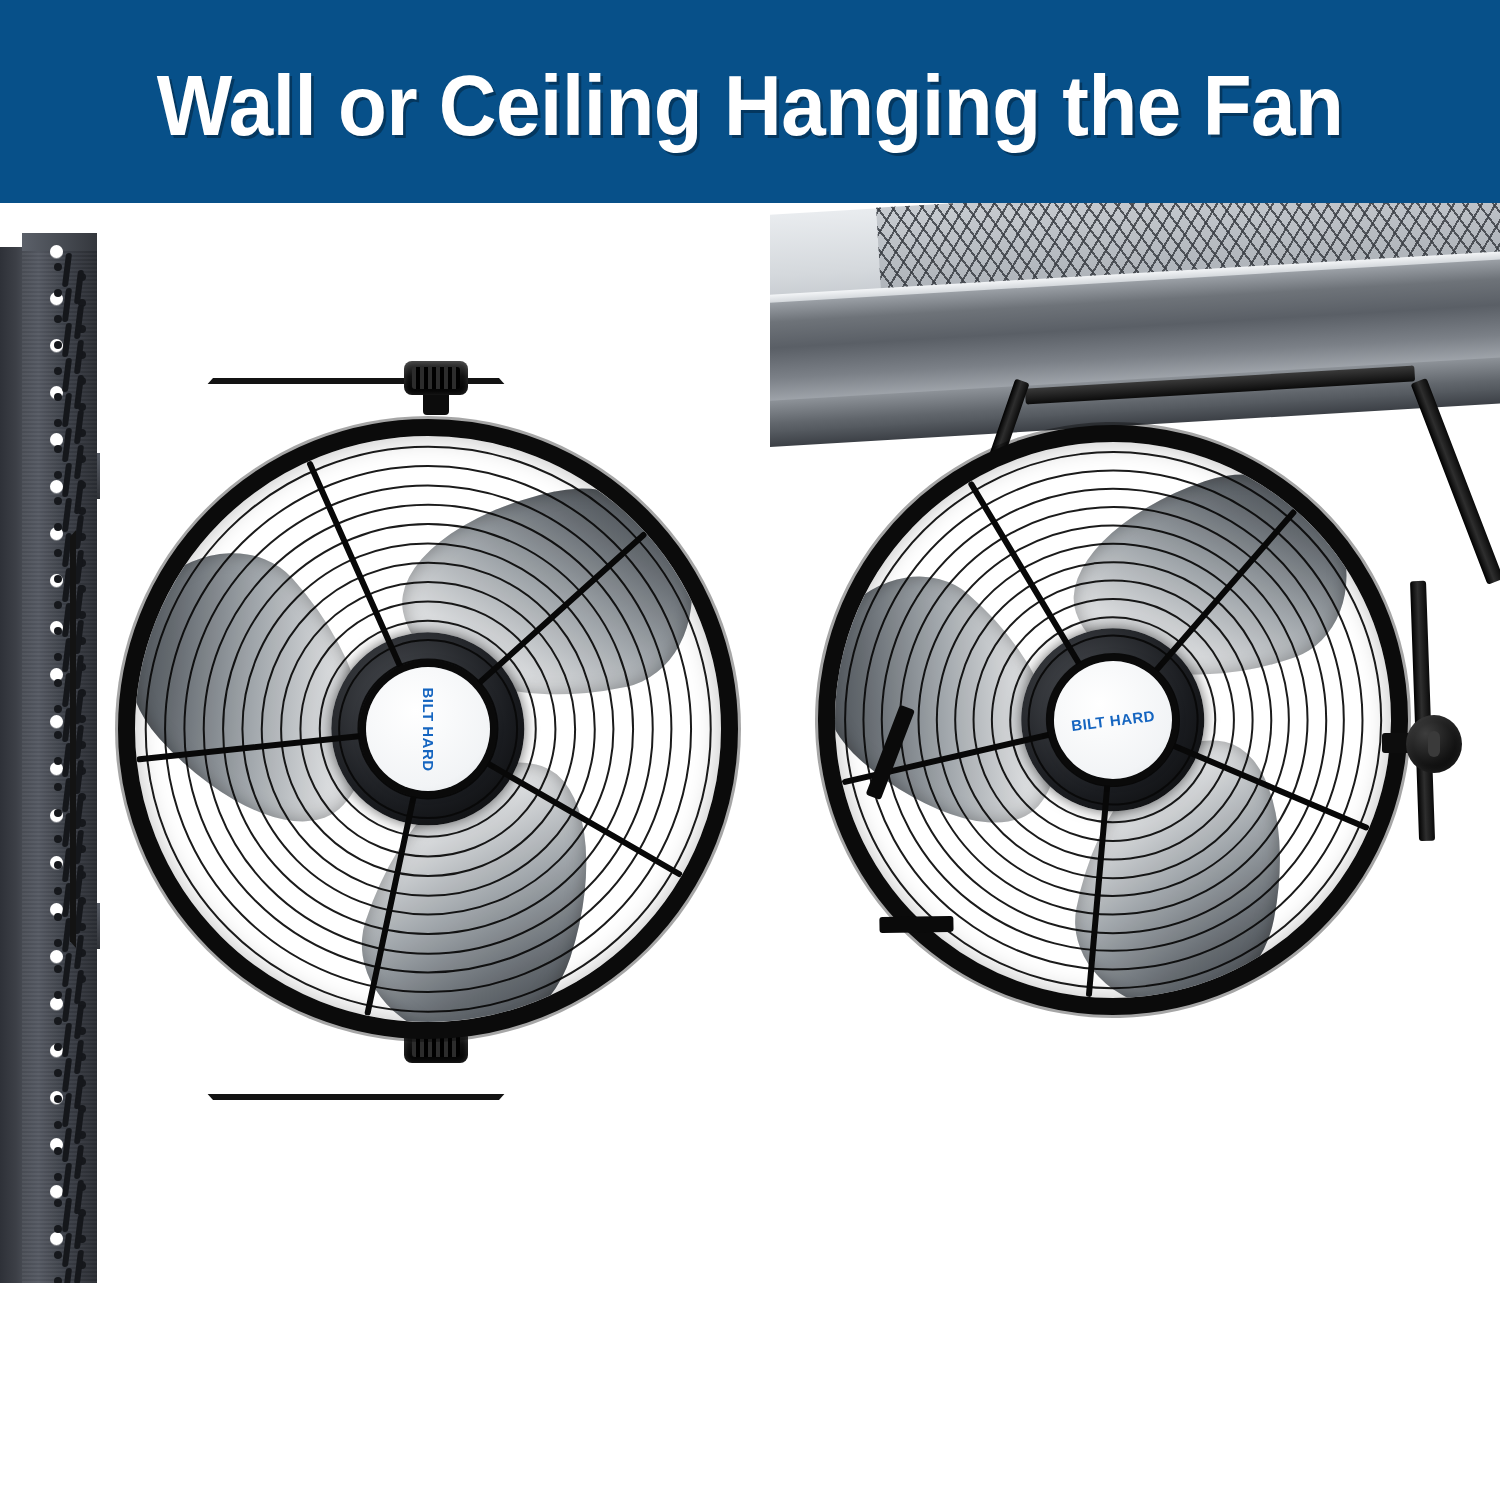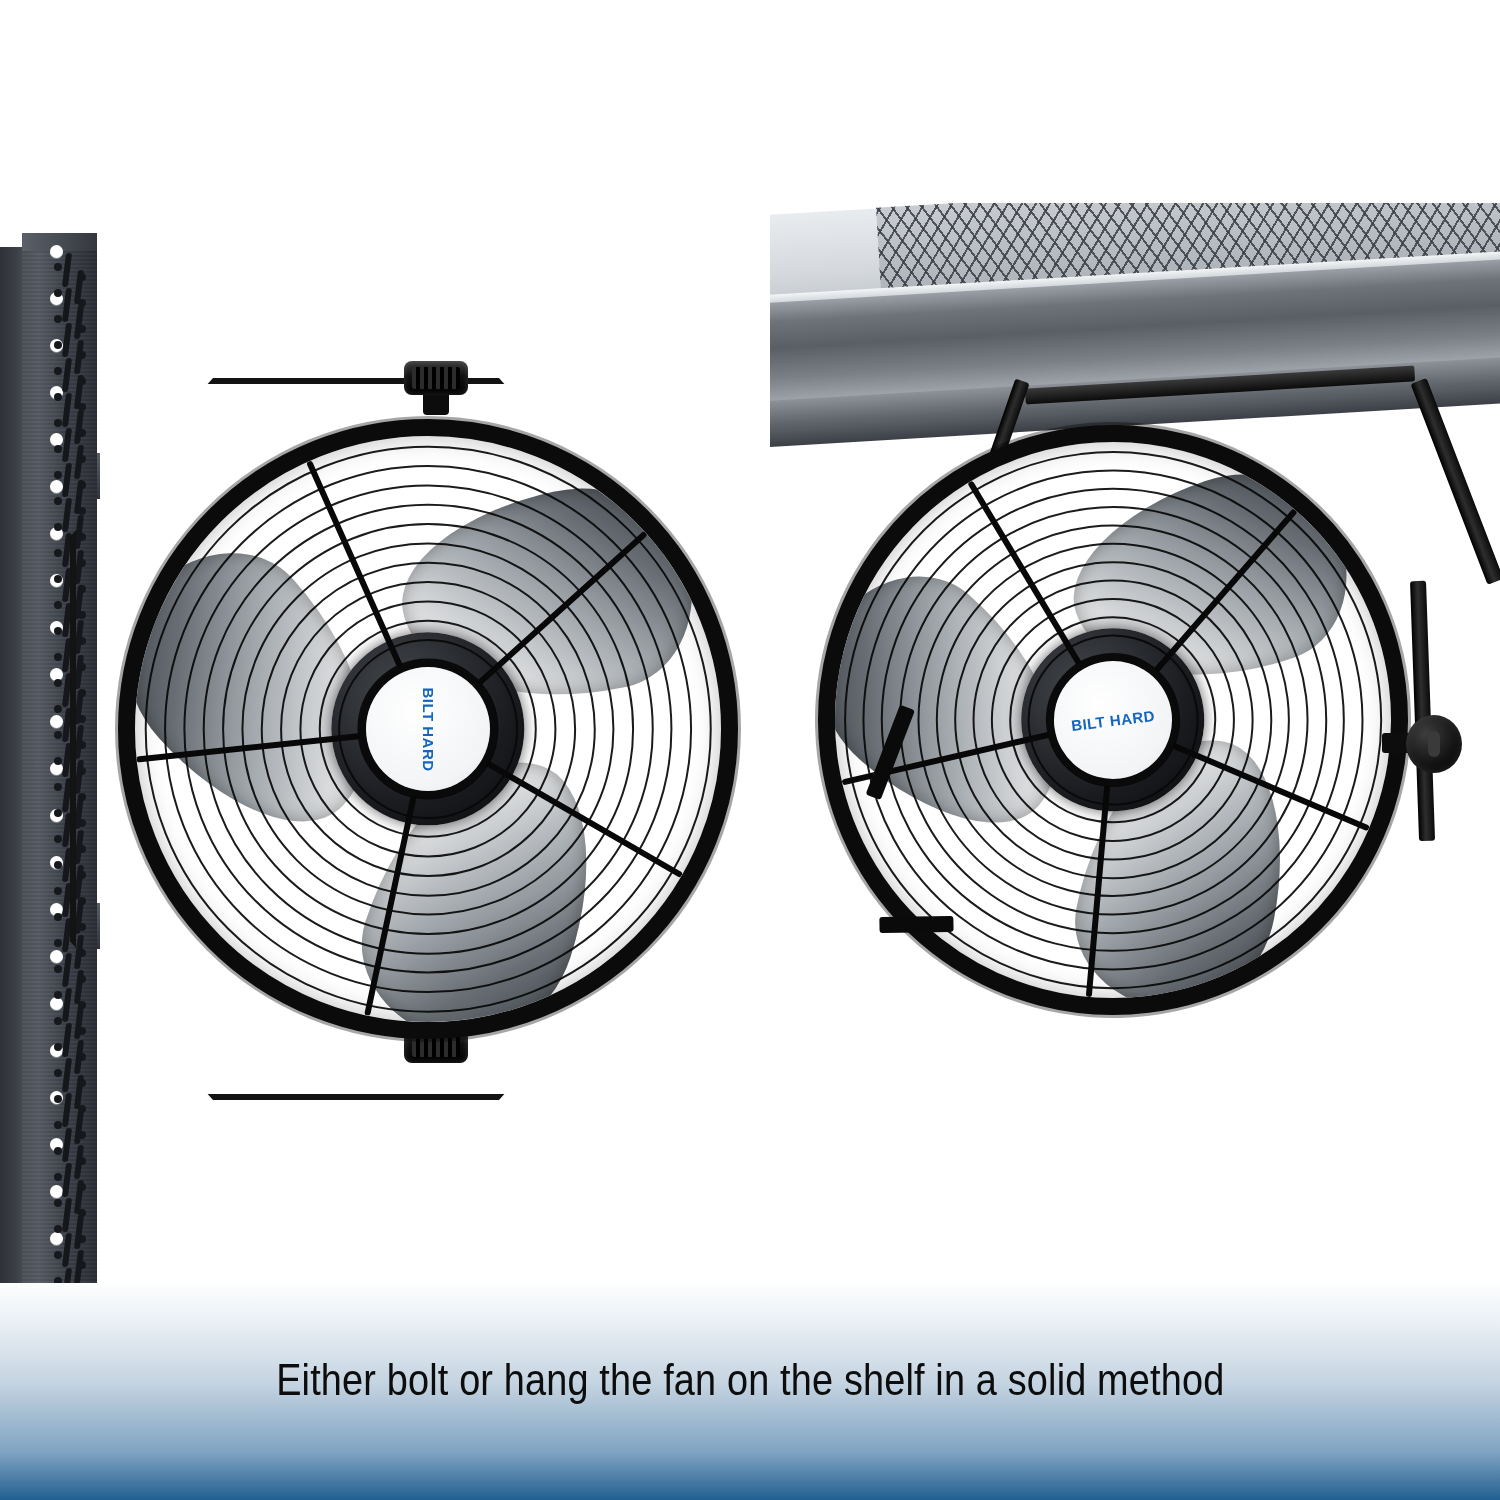--- a/index.html
+++ b/index.html
@@ -271,20 +271,23 @@
     transform:scaleX(0.86);
     white-space:nowrap;
     letter-spacing:.2px;
   }
 </style>
 </head>
 <body>
 
 <div id="page">
 
+  <div id="header">
+    <div id="header-title">Wall or Ceiling Hanging the Fan</div>
+  </div>
 
   <div id="stage">
 
     <div id="panel1">
 
       <div class="rack">
         <div class="brace brace-1"></div>
         <div class="brace brace-2"></div>
         <div class="brace brace-3"></div>
         <div class="beam beam-1"></div>
@@ -560,17 +563,14 @@
         <div class="wing wing-tl"></div>
       </div>
 
       <div id="fan2-knob-stem"></div>
       <div id="fan2-knob"></div>
 
     </div>
 
   </div>
 
-  <div id="footer">
-    <div id="footer-caption">Either bolt or hang the fan on the shelf in a solid method</div>
-  </div>
 
 </div>
 
 </body></html>

